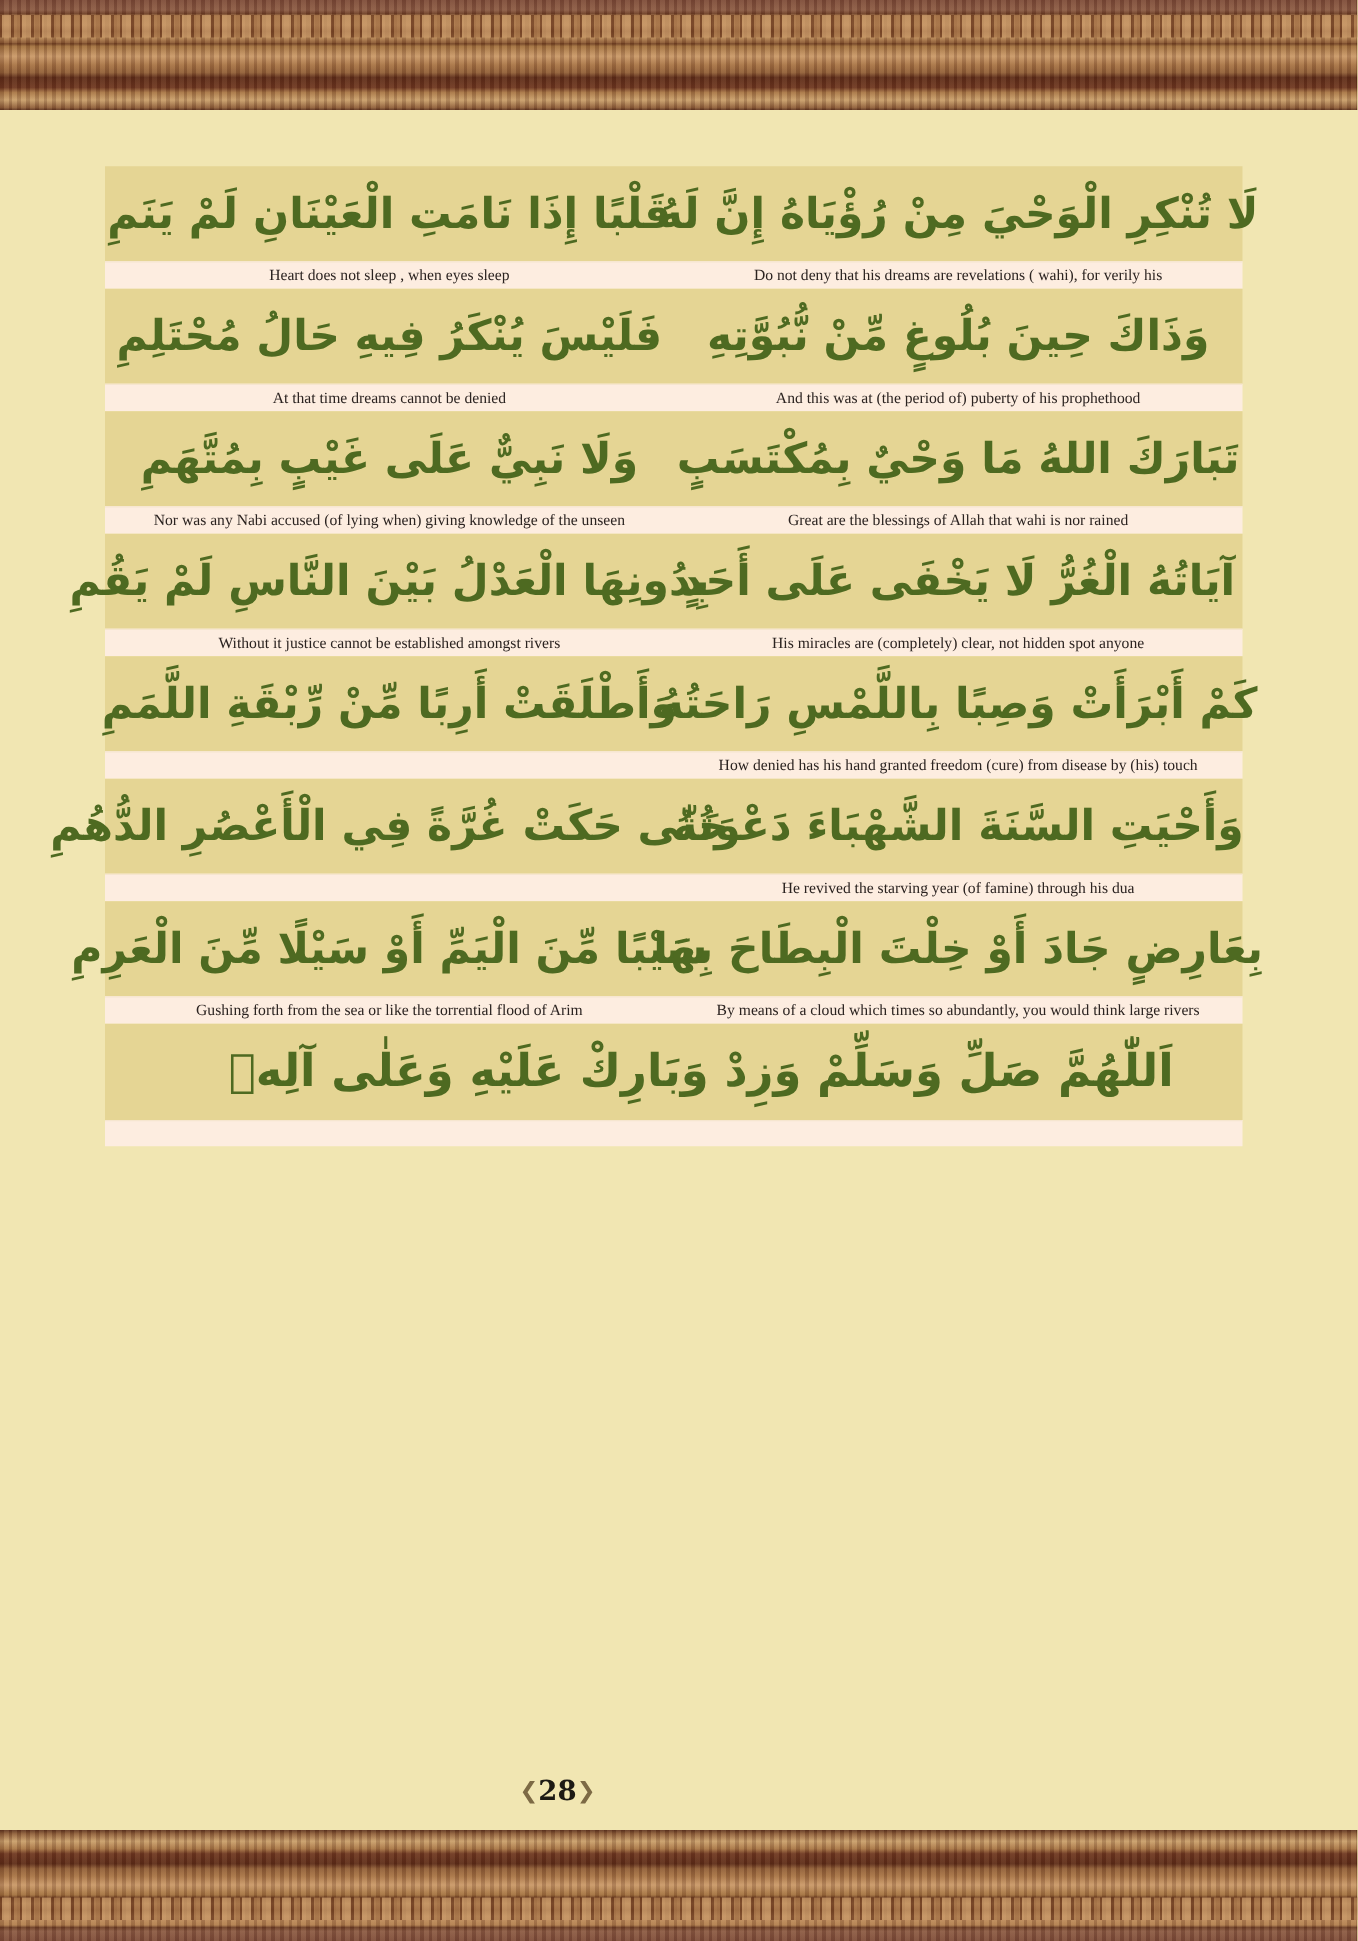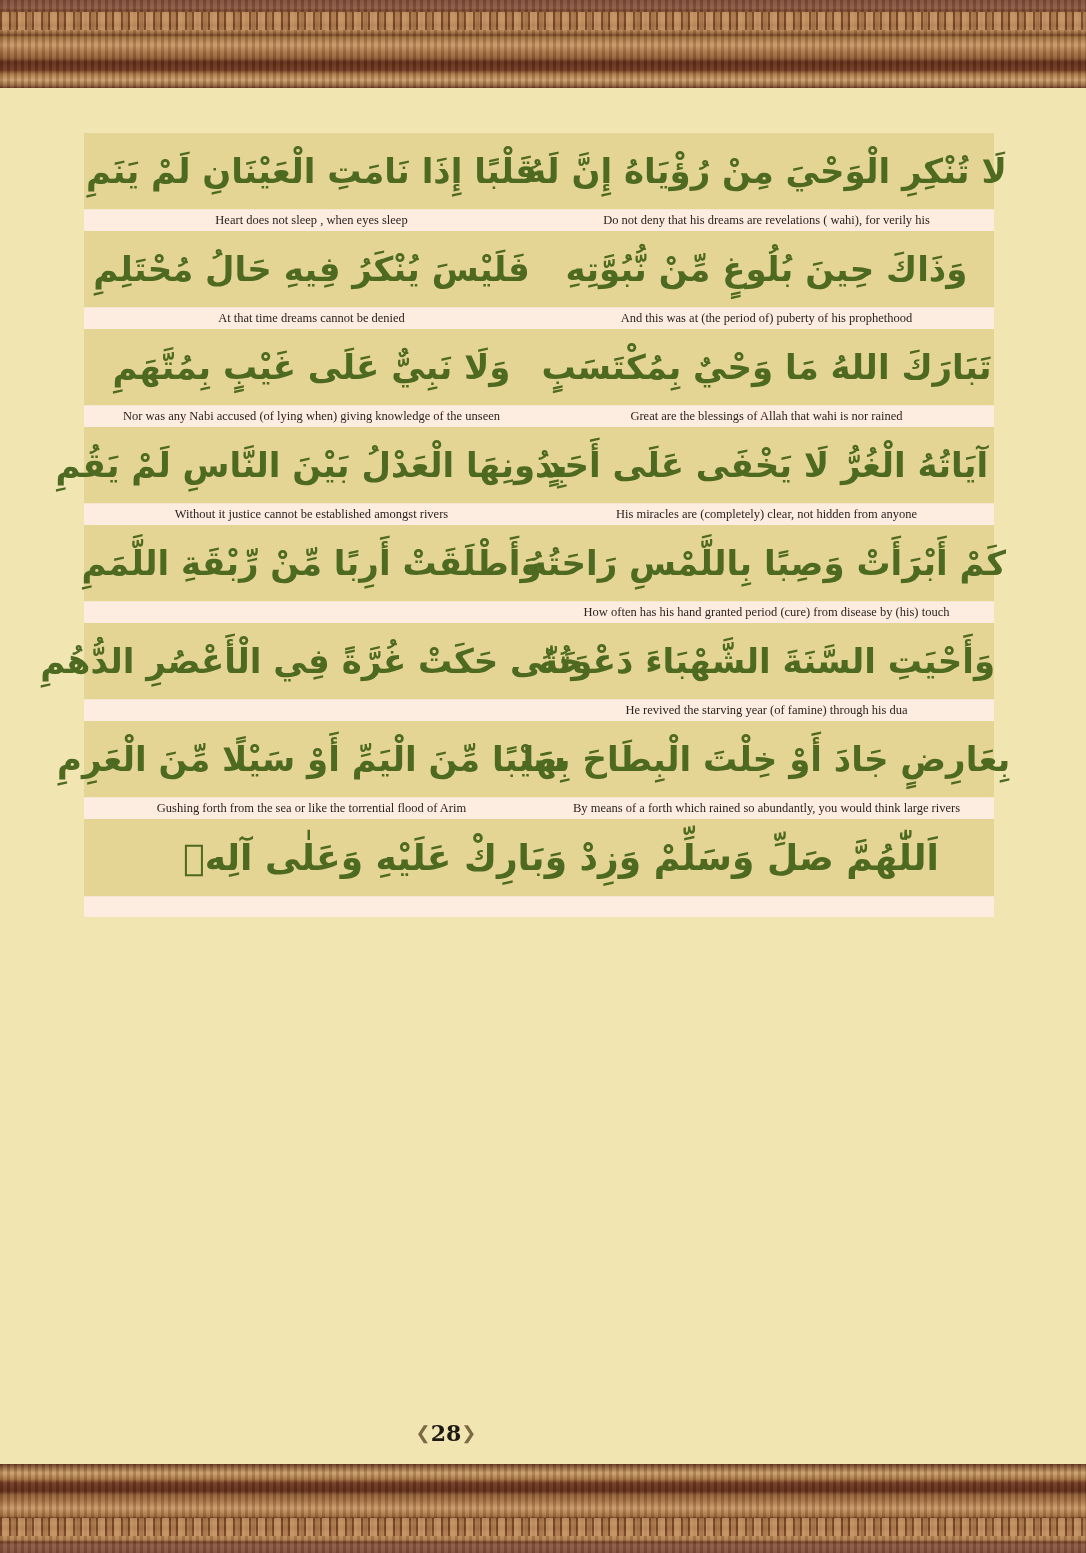--- a/index.html
+++ b/index.html
@@ -133,40 +133,40 @@
     <div class="ar-row">
       <div class="half">
           <span class="arabic">آيَاتُهُ الْغُرُّ لَا يَخْفَى عَلَى أَحَدٍ</span>
         </div>
       <div class="half">
           <span class="arabic">بِدُونِهَا الْعَدْلُ بَيْنَ النَّاسِ لَمْ يَقُمِ</span>
         </div>
     </div>
     <div class="tr-row">
       <div class="half">
-          <span class="trans">His miracles are (completely) clear, not hidden from anyone</span>
+          <span class="trans">His miracles are (completely) clear, not hidden spot anyone</span>
         </div>
       <div class="half">
           <span class="trans">Without it justice cannot be established amongst rivers</span>
         </div>
     </div>
   </div>
 
   <div class="couplet">
     <div class="ar-row">
       <div class="half">
           <span class="arabic">كَمْ أَبْرَأَتْ وَصِبًا بِاللَّمْسِ رَاحَتُهُ</span>
         </div>
       <div class="half">
           <span class="arabic">وَأَطْلَقَتْ أَرِبًا مِّنْ رِّبْقَةِ اللَّمَمِ</span>
         </div>
     </div>
     <div class="tr-row">
       <div class="half">
-          <span class="trans">How often has his hand granted period (cure) from disease by (his) touch</span>
+          <span class="trans">How denied has his hand granted freedom (cure) from disease by (his) touch</span>
         </div>
     </div>
   </div>
 
   <div class="couplet">
     <div class="ar-row">
       <div class="half">
           <span class="arabic">وَأَحْيَتِ السَّنَةَ الشَّهْبَاءَ دَعْوَتُهُ</span>
         </div>
       <div class="half">
@@ -184,21 +184,21 @@
     <div class="ar-row">
       <div class="half">
           <span class="arabic">بِعَارِضٍ جَادَ أَوْ خِلْتَ الْبِطَاحَ بِهَا</span>
         </div>
       <div class="half">
           <span class="arabic">سَيْبًا مِّنَ الْيَمِّ أَوْ سَيْلًا مِّنَ الْعَرِمِ</span>
         </div>
     </div>
     <div class="tr-row">
       <div class="half">
-          <span class="trans">By means of a forth which rained so abundantly, you would think large rivers</span>
+          <span class="trans">By means of a cloud which times so abundantly, you would think large rivers</span>
         </div>
       <div class="half">
           <span class="trans">Gushing forth from the sea or like the torrential flood of Arim</span>
         </div>
     </div>
   </div>
 
   <div class="couplet closing">
     <div class="ar-row">
       <span class="arabic">اَللّٰهُمَّ صَلِّ وَسَلِّمْ وَزِدْ وَبَارِكْ عَلَيْهِ وَعَلٰى آلِهٖ</span>

